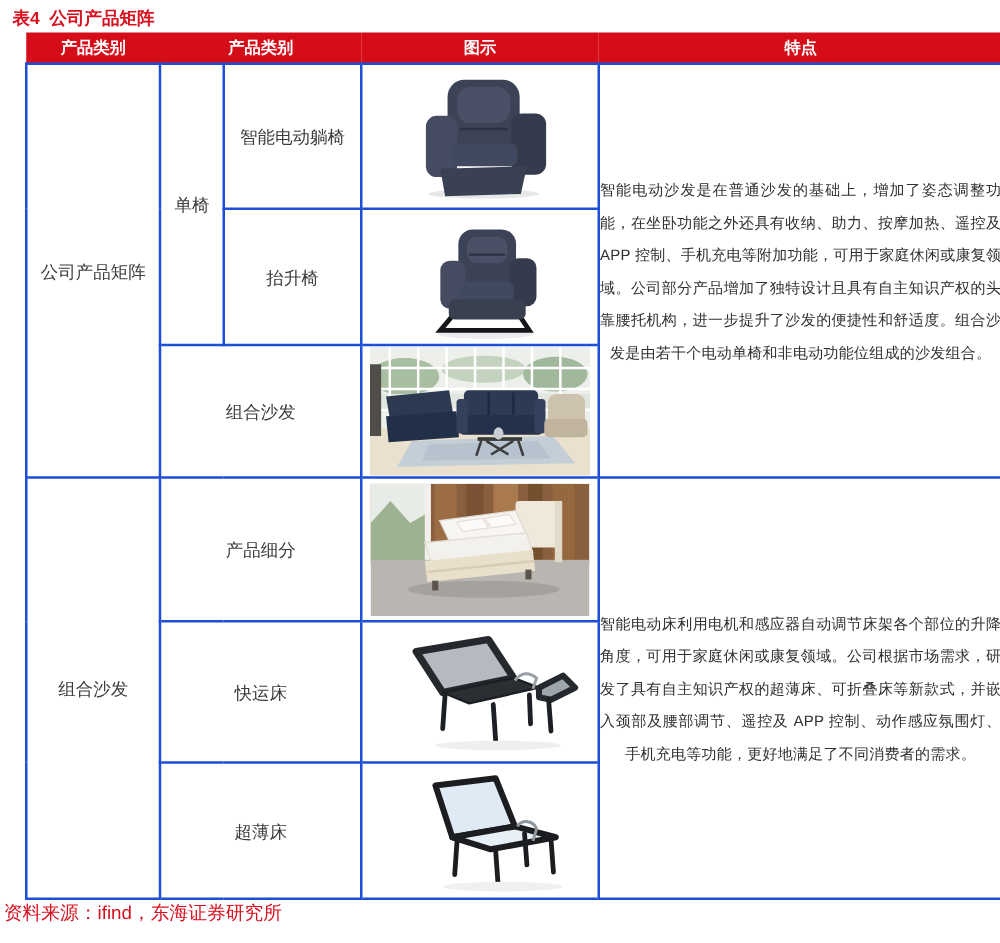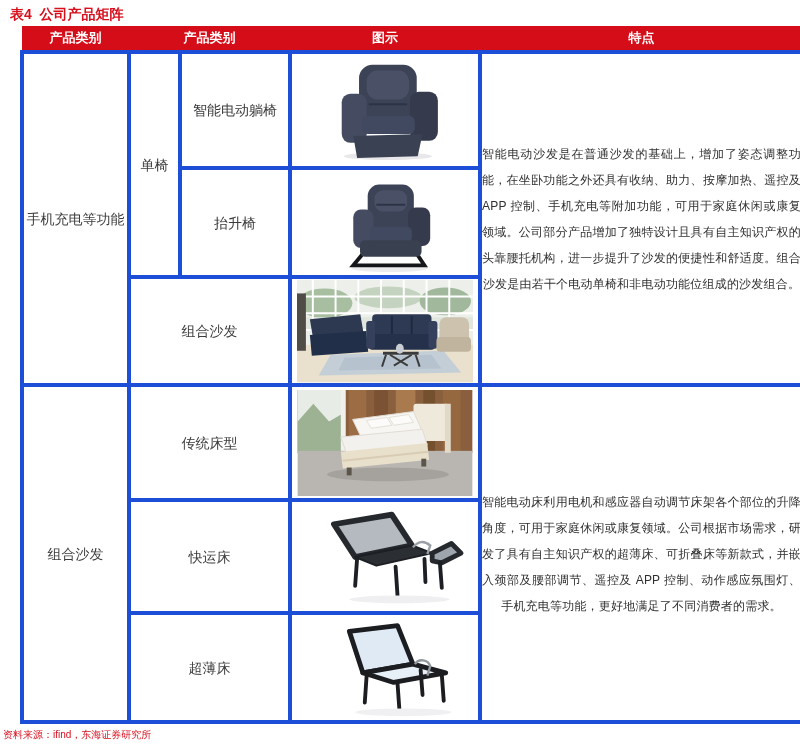--- a/index.html
+++ b/index.html
@@ -1,25 +1,25 @@
 <!DOCTYPE html>
 <html><head>
 <meta charset="utf-8">
 <style>
   html,body{margin:0;padding:0;background:#ffffff;}
   body{width:800px;height:754px;font-family:"Liberation Sans","DejaVu Sans",sans-serif;overflow:hidden;}
   .doc-title{margin:5px 12px 3px 10px;font-size:14px;font-weight:bold;color:#d7101e;white-space:pre;line-height:18px;}
   table.matrix{margin-left:20px;border-collapse:collapse;table-layout:fixed;width:781px;}
   table.matrix th{background:#d50d19;color:#ffffff;font-size:13px;font-weight:bold;height:24px;padding:0;border:none;}
-  table.matrix td{border:4px solid #1d4ed8;background:#ffffff;padding:0;}
+  table.matrix td{border:2px solid #1d4ed8;background:#ffffff;padding:0;}
   td.cat,td.sub,td.subgroup{text-align:center;vertical-align:middle;font-size:14px;color:#3c3c3c;line-height:22px;}
   td.imgcell{text-align:center;vertical-align:middle;padding:3px;}
   td.feature{vertical-align:middle;padding:4px 11px;font-size:12px;color:#303030;line-height:26px;
              text-align:justify;text-align-last:center;letter-spacing:0.2px;}
-  .source{margin:3px 0 0 3px;font-size:10px;color:#d7101e;line-height:16px;}
+  .source{margin:3px 0 0 3px;font-size:15px;color:#d7101e;line-height:16px;}
   svg{display:block;margin:0 auto;}
 </style>
 </head>
 <body>
 
 <div class="doc-title">表4  公司产品矩阵</div>
 
 <table class="matrix">
   <colgroup>
     <col style="width:107px">
@@ -32,21 +32,21 @@
     <tr>
       <th>产品类别</th>
       <th colspan="2">产品类别</th>
       <th>图示</th>
       <th>特点</th>
     </tr>
   </thead>
   <tbody>
 
     <tr style="height:116px">
-      <td class="cat" rowspan="3">手机充电等功能</td>
+      <td class="cat" rowspan="3">公司产品矩阵</td>
       <td class="subgroup" rowspan="2">单椅</td>
       <td class="sub">智能电动躺椅</td>
       <td class="imgcell">
         <svg viewBox="0 0 178 104" width="172" height="100">
           <rect width="178" height="104" fill="#ffffff"></rect>
           <ellipse cx="92" cy="100" rx="46" ry="4" fill="#e8e8ea"></ellipse>
           <rect x="62" y="5" width="60" height="58" rx="14" fill="#3d4356"></rect>
           <rect x="70" y="11" width="44" height="30" rx="11" fill="#4a5167"></rect>
           <rect x="44" y="35" width="26" height="51" rx="9" fill="#454c61"></rect>
           <rect x="115" y="33" width="29" height="51" rx="9" fill="#353b4d"></rect>
@@ -117,21 +117,21 @@
             <line x1="94" y1="76" x2="112" y2="87"></line>
               <line x1="116" y1="76" x2="98" y2="87"></line>
           </g>
           <ellipse cx="104" cy="70" rx="4" ry="5" fill="#c9ced5"></ellipse>
         </svg>
       </td>
     </tr>
 
     <tr style="height:115px">
       <td class="cat" rowspan="3">组合沙发</td>
-      <td class="sub" colspan="2">传统床型</td>
+      <td class="sub" colspan="2">产品细分</td>
       <td class="imgcell">
         <svg viewBox="0 0 178 108" width="176" height="106">
           <rect width="178" height="108" fill="#ffffff"></rect>
           <rect x="0" y="0" width="178" height="64" fill="#8a5f3d"></rect>
           <rect x="52" y="0" width="18" height="64" fill="#9c6c44"></rect>
           <rect x="78" y="0" width="14" height="64" fill="#7b5233"></rect>
           <rect x="100" y="0" width="20" height="64" fill="#a87a4e"></rect>
           <rect x="128" y="0" width="12" height="64" fill="#75502f"></rect>
           <rect x="148" y="0" width="18" height="64" fill="#96683f"></rect>
           <rect x="0" y="0" width="46" height="64" fill="#e8ece7"></rect>

